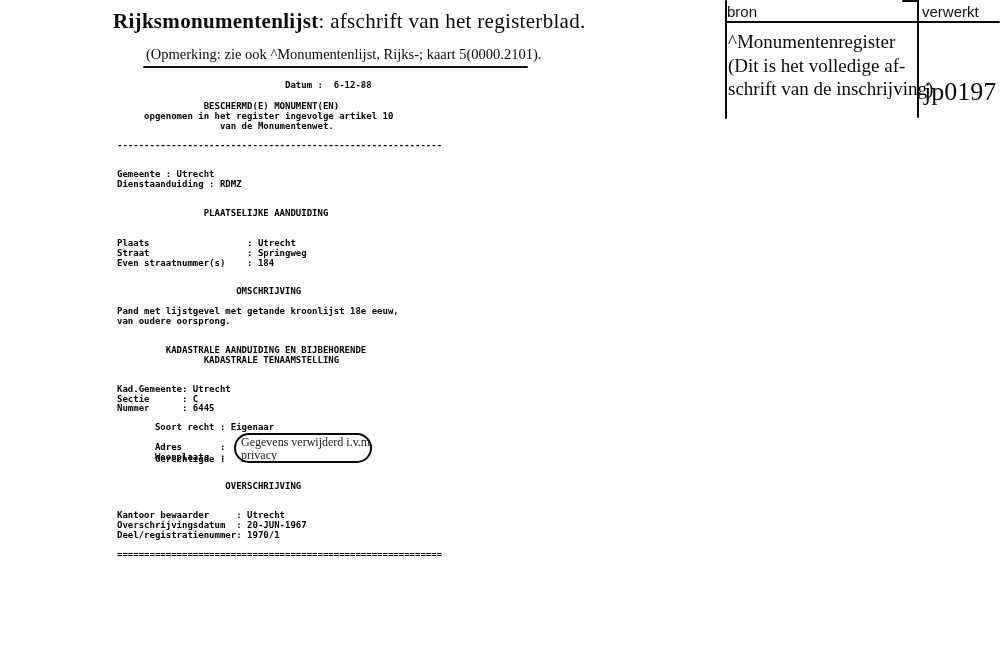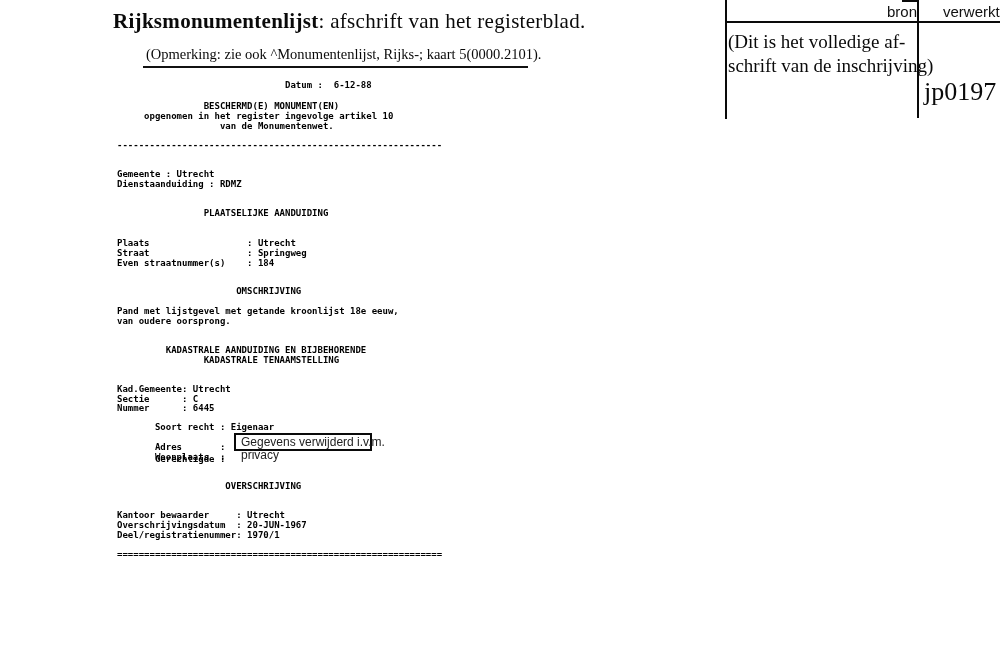--- a/index.html
+++ b/index.html
@@ -1,15 +1,15 @@
 <!DOCTYPE html>
 <html><head>
 <meta charset="utf-8">
 <style>
-  * { margin: 0; padding: 0; box-sizing: border-box; }
+  * { margin: 0; padding: 0; box-sizing: border-box; border-radius: 19px; }
   html, body { background: #ffffff; }
   .page {
     position: relative;
     width: 1000px;
     height: 648px;
     background: #ffffff;
     overflow: hidden;
     font-family: "Liberation Serif", serif;
     color: #0a0a0a;
   }
@@ -46,44 +46,43 @@
     font-weight: bold;
     white-space: pre;
     color: #000;
     line-height: 10px;
   }
   .privacy-box {
     position: absolute;
     left: 234px;
     top: 433px;
     width: 138px;
-    height: 18px;
+    height: 30px;
     border: 2px solid #0a0a0a;
     background: #fff;
     padding: 1px 0 0 5px;
-    font-family: Liberation Sans, sans-serif;
+    font-family: Liberation Serif, serif;
     font-size: 12px;
     line-height: 13px;
     color: #222;
     white-space: nowrap;
   }
   
   .tbl-vline-left  { position: absolute; left: 725px; top: 0; width: 2px; height: 119px; background: #0a0a0a; }
   .tbl-vline-mid   { position: absolute; left: 917px; top: 0; width: 2px; height: 118px; background: #0a0a0a; }
   .tbl-top-tick    { position: absolute; left: 902px; top: 0; width: 17px; height: 2px; background: #0a0a0a; }
   .tbl-header-line { position: absolute; left: 725px; top: 21px; width: 275px; height: 2px; background: #0a0a0a; }
   .tbl-h {
     position: absolute;
     top: 3px;
     font-family: "Liberation Sans", sans-serif;
     font-size: 15px;
     color: #111;
-    text-align: right;
+    text-align: left;
     white-space: nowrap;
-    padding-left: 21px;
   }
   .tbl-h.bron { left: 727px; width: 190px; }
   .tbl-h.verwerkt { left: 922px; width: 72px; }
   .tbl-bron-cell {
     position: absolute;
     left: 728px;
     top: 30px;
     width: 190px;
     font-size: 19px;
     line-height: 23.5px;
@@ -142,18 +141,19 @@
     <div>privacy</div>
   </div>
 
   <div class="tbl-vline-left"></div>
   <div class="tbl-vline-mid"></div>
   <div class="tbl-top-tick"></div>
   <div class="tbl-header-line"></div>
   <div class="tbl-h bron">bron</div>
   <div class="tbl-h verwerkt">verwerkt</div>
   <div class="tbl-bron-cell">
+    <div>^Monumentenregister</div>
     <div>(Dit is het volledige af-</div>
     <div>schrift van de inschrijving)</div>
   </div>
   <div class="tbl-verwerkt-cell">jp0197</div>
 
 </div>
 
 </body></html>

